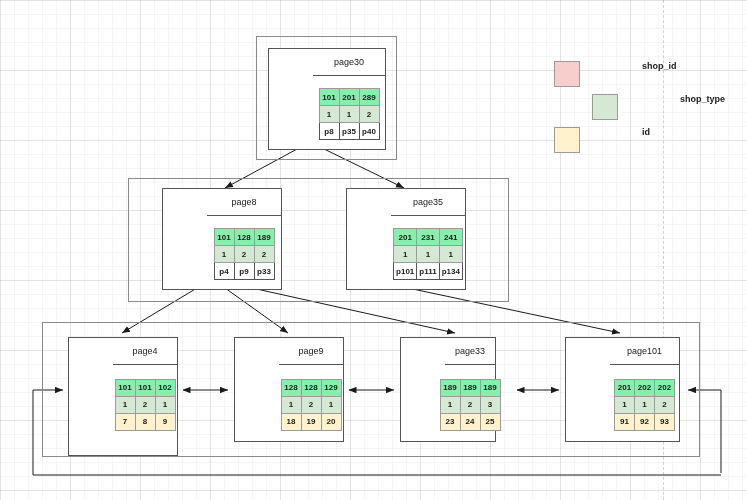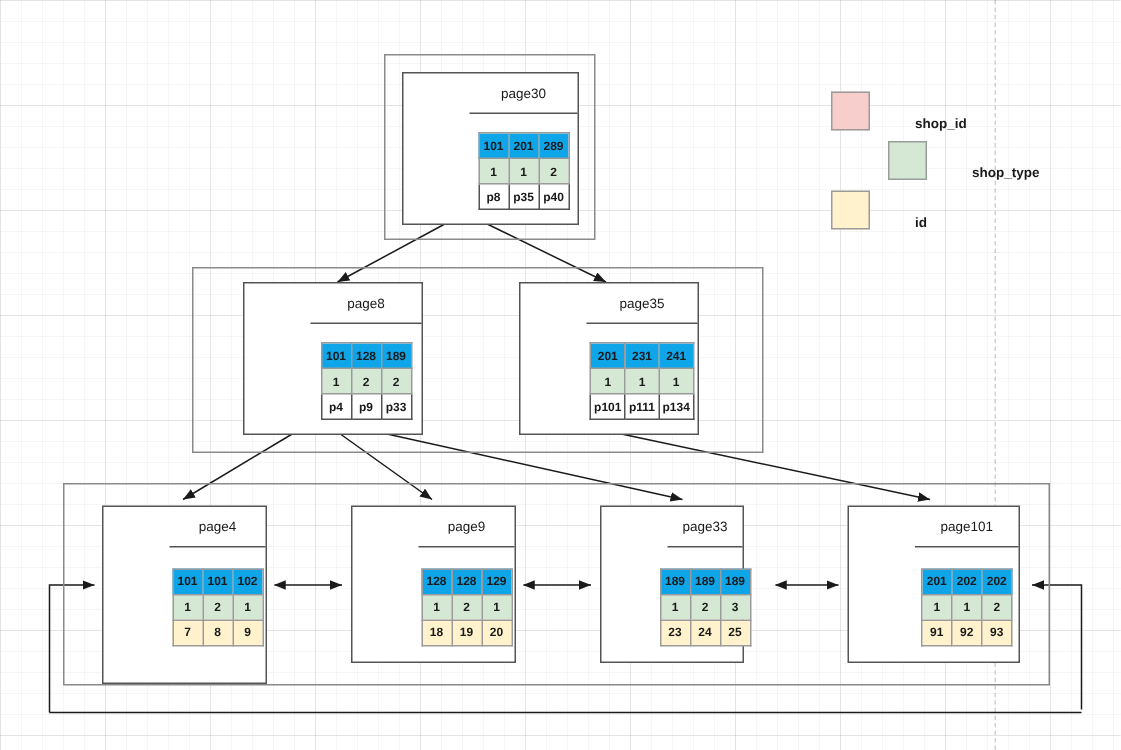--- a/index.html
+++ b/index.html
@@ -14,27 +14,27 @@
       linear-gradient(to bottom, rgba(0,0,0,0.075) 1px, transparent 1px);
     background-size:14px 14px,14px 14px,70px 70px,70px 70px;
   }
   #svg-layer{position:absolute;left:0;top:0;width:747px;height:500px;}
   .node{position:absolute;background:#ffffff;border:1px solid #545454;box-sizing:border-box;padding-left:44px;}
   .node-title{height:26px;line-height:26px;text-align:center;font-size:9px;color:#1a1a1a;border-bottom:1px solid #545454;}
   .node-body{display:flex;align-items:center;justify-content:center;}
   .kv{border-collapse:collapse;border-spacing:0;margin:0 auto;}
   .kv td{border:1px solid #9b9b9b;text-align:center;font-size:8px;color:#1a1a1a;
         height:17px;padding:0 2px;min-width:20px;box-sizing:border-box;font-weight:600;}
-  .r-shopid td{background:#0ea5e9;}
+  .r-shopid td{background:#86efac;}
   .r-shoptype td{background:#d5e8d4;}
   .r-id td{background:#fff2cc;}
   .r-ptr td{background:#ffffff;border:1px solid #545454;}
   .container-box{position:absolute;border:1px solid #8a8a8a;background:transparent;box-sizing:border-box;}
   .legend{position:absolute;}
-  .legend-row{position:absolute;display:flex;align-items:flex-end;}
+  .legend-row{position:absolute;display:flex;align-items:flex-start;gap:32px;}
   .legend-swatch{width:26px;height:26px;border:1px solid #9b9b9b;box-sizing:border-box;}
   .legend-label{margin-left:30px;font-size:9px;font-weight:bold;color:#1a1a1a;white-space:nowrap;}
   .dash-guide{position:absolute;top:0;width:0;height:500px;border-left:1px dashed rgba(0,0,0,0.18);}
 </style>
 </head>
 <body>
 
 <svg id="svg-layer">
   <defs>
     <marker id="ah" markerWidth="9" markerHeight="9" refX="8" refY="3.2" orient="auto" markerUnits="strokeWidth">

